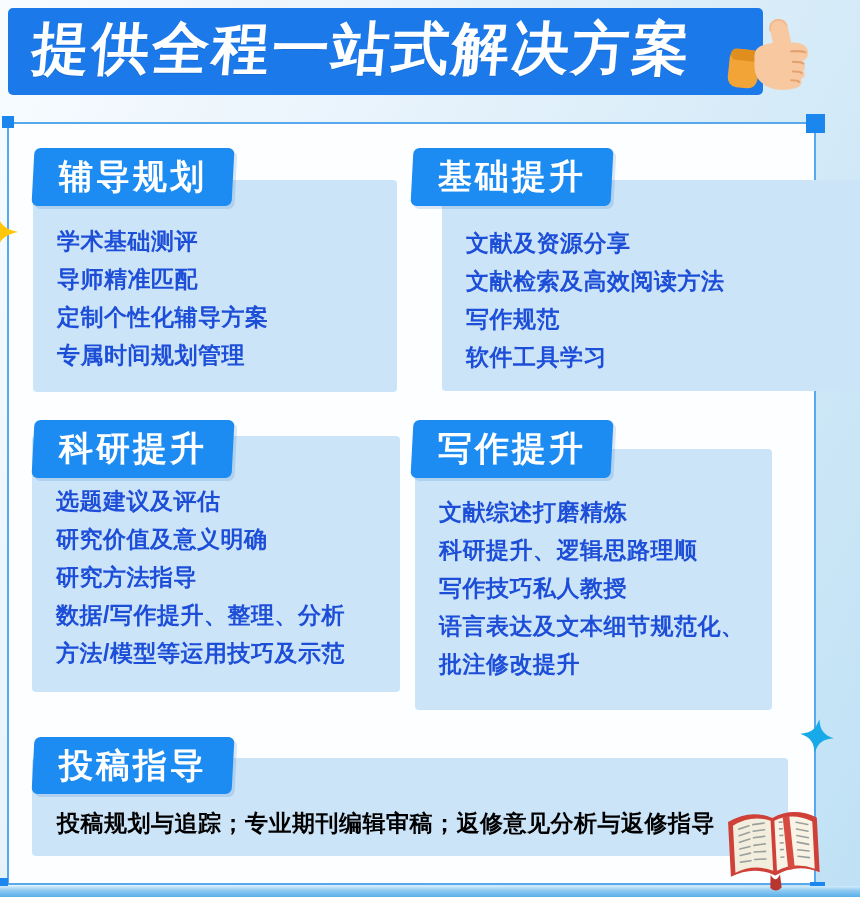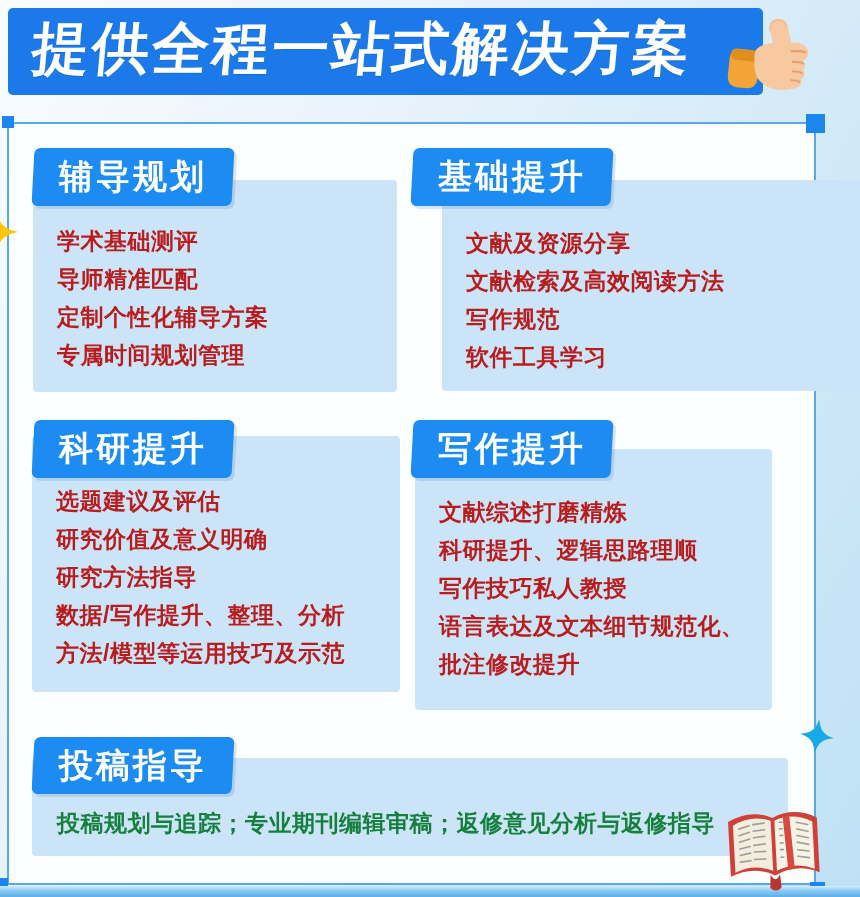--- a/index.html
+++ b/index.html
@@ -62,23 +62,23 @@
     padding-left:24px;
   }
   .b1 { left:33px;  top:180px; width:364px; height:212px; padding-top:42px; }
   .b2 { left:413px; top:180px; width:421px; height:211px; padding-top:44px;margin-left:29px; }
   .b3 { left:32px;  top:436px; width:368px; height:256px; padding-top:46px; }
   .b4 { left:415px; top:449px; width:357px; height:261px; padding-top:46px;font-family:Liberation Mono, monospace; }
   .b5 { left:32px;  top:758px; width:756px; height:98px;  padding-top:46px; padding-left:25px; }
 
   .item {
     font-size:23px; line-height:38px; font-weight:700;
-    color:#b91c1c; letter-spacing:.5px; white-space:pre-line;
+    color:#1d4ed8; letter-spacing:.5px; white-space:pre-line;
   }
-  .footer-line { font-size:23px; line-height:38px; font-weight:700; color:#15803d; letter-spacing:.5px; white-space:nowrap; }
+  .footer-line { font-size:23px; line-height:38px; font-weight:700; color:#000000; letter-spacing:.5px; white-space:nowrap; }
 
   
   .sparkle { position:absolute; z-index:6; }
   .sparkle-yellow { left:-26px; top:210px; width:44px; height:44px; }
   .sparkle-blue   { left:800px; top:719px; width:34px; height:34px; transform:rotate(8deg); }
   .book-icon { position:absolute; left:722px; top:804px; width:104px; height:92px; z-index:6; }
 
   .bottom-band {
     position:absolute; left:0; bottom:0; width:860px; height:11px; z-index:5;
     background:linear-gradient(180deg,#d3ecfb 0%,#8fcaf1 40%,#5bb0e9 100%);

